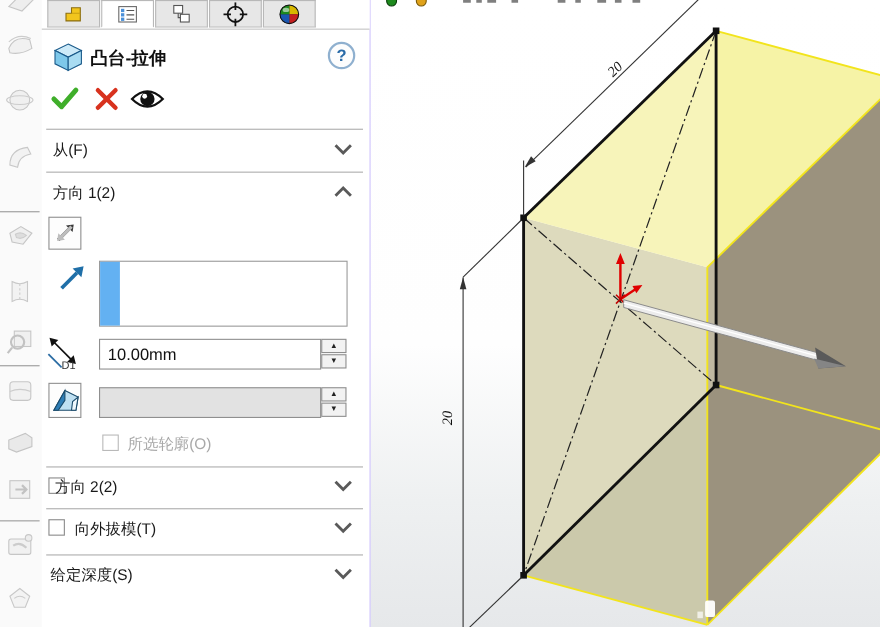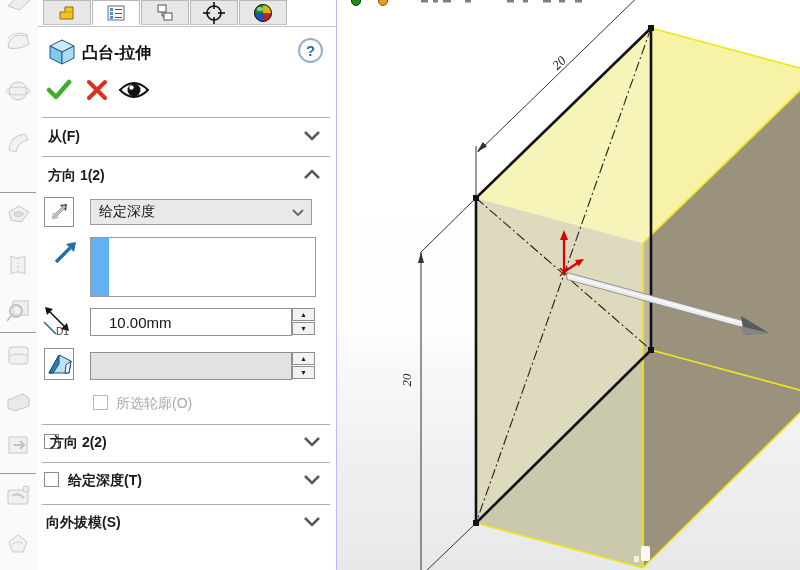--- a/index.html
+++ b/index.html
@@ -15,34 +15,34 @@
   
   .panel{position:absolute;left:38px;top:0;width:298px;height:570px;background:#ffffff;
          border-right:1px solid #c4b5fd;}
   .tabbar{position:absolute;left:0;top:0;width:298px;height:26px;background:#ffffff;
           border-bottom:1px solid #c3c3c3;}
   .tab{position:absolute;top:0;width:48px;height:25px;background:#e7e7e7;
        border:1px solid #b8b8b8;border-bottom:1px solid #c3c3c3;box-sizing:border-box;
        display:flex;align-items:center;justify-content:center;}
   .tab.active{background:#ffffff;border-bottom:1px solid #ffffff;}
   .sep{position:absolute;left:4px;width:288px;height:0;border-top:1px solid #adadad;}
-  .hdr{position:absolute;font-size:14px;font-weight:bold;color:#1a1a1a;}
+  .hdr{position:absolute;font-size:14px;font-weight:normal;color:#1a1a1a;}
   .chev{position:absolute;}
   .title-text{position:absolute;font-size:16px;font-weight:bold;color:#111;}
   .help-btn{position:absolute;width:25px;height:25px;border:2px solid #8fb0cf;border-radius:50%;
             color:#2a6ba8;font-weight:bold;font-size:15px;text-align:center;line-height:22px;
             box-sizing:border-box;background:#fdfdfd;}
   .combo{position:absolute;height:26px;background:#e9e9e9;border:1px solid #9a9a9a;
          box-sizing:border-box;font-size:14px;color:#111;display:flex;align-items:center;
          padding-left:8px;}
   .combo .cchev{position:absolute;right:6px;top:8px;}
   .sq-btn{position:absolute;background:#fdfdfd;border:1px solid #8f8f8f;box-sizing:border-box;
           display:flex;align-items:center;justify-content:center;}
   .field{position:absolute;background:#ffffff;border:1px solid #8f8f8f;box-sizing:border-box;
-         font-size:15px;color:#111;display:flex;align-items:center;padding-left:18px;}
+         font-size:15px;color:#111;display:flex;align-items:center;padding-left:7px;}
   .field.disabled{background:#e2e2e2;}
   .spin{position:absolute;width:23px;height:28px;}
   .spin .sb{position:absolute;left:0;width:23px;height:13px;background:#f2f2f2;
             border:1px solid #8f8f8f;box-sizing:border-box;font-size:7px;color:#222;
             text-align:center;line-height:11px;}
   .selbox{position:absolute;background:#ffffff;border:1px solid #9a9a9a;box-sizing:border-box;}
   .selstrip{position:absolute;left:0;top:0;width:18px;height:100%;background:#63b1f2;}
   .cb{position:absolute;width:15px;height:15px;background:#fff;border:1px solid #8a8a8a;
       box-sizing:border-box;}
   .cb.gray{border-color:#b9b9b9;}
@@ -217,26 +217,20 @@
     </svg>
 
   <div class="sq-btn" style="left:6px;top:197px;width:30px;height:30px">
     <svg width="24" height="24">
       <line x1="6" y1="18" x2="17" y2="7" stroke="#3a3a3a" stroke-width="3"></line>
       <polygon points="20,4 19,11 13,5" fill="#3a3a3a"></polygon>
       <line x1="18" y1="6" x2="8" y2="16" stroke="#bdbdbd" stroke-width="3"></line>
       <polygon points="5,19 6,12 12,18" fill="#bdbdbd"></polygon>
     </svg>
   </div>
-  <div class="combo" style="left:52px;top:199px;width:222px">
-    <span>给定深度</span>
-    <svg class="cchev" width="14" height="9">
-        <polyline points="2,2 7,7 12,2" fill="none" stroke="#666" stroke-width="1.8"></polyline>
-      </svg>
-  </div>
 
   <svg style="position:absolute;left:14px;top:240px" width="26" height="26">
     <line x1="4" y1="22" x2="18" y2="8" stroke="#1f6fa8" stroke-width="3.4"></line>
     <polygon points="24,2 22,12 14,4" fill="#1f6fa8"></polygon>
   </svg>
   <div class="selbox" style="left:52px;top:237px;width:226px;height:60px">
     <div class="selstrip"></div>
   </div>
 
   <svg style="position:absolute;left:4px;top:300px" width="34" height="36">
@@ -270,27 +264,27 @@
   <div class="sep" style="top:424px"></div>
 
   <div class="cb" style="left:6px;top:434px"></div>
   <div class="hdr" style="left:12px;top:434px">方向 2(2)</div>
   <svg class="chev" style="left:264px;top:436px" width="20" height="12">
       <polyline points="3,2 10,9 17,2" fill="none" stroke="#5a5a5a" stroke-width="2.6"></polyline>
     </svg>
   <div class="sep" style="top:462px"></div>
 
   <div class="cb" style="left:6px;top:472px"></div>
-  <div class="hdr" style="left:30px;top:472px">给定深度(T)</div>
+  <div class="hdr" style="left:30px;top:472px">向外拔模(T)</div>
   <svg class="chev" style="left:264px;top:474px" width="20" height="12">
       <polyline points="3,2 10,9 17,2" fill="none" stroke="#5a5a5a" stroke-width="2.6"></polyline>
     </svg>
   <div class="sep" style="top:504px"></div>
 
-  <div class="hdr" style="left:8px;top:514px">向外拔模(S)</div>
+  <div class="hdr" style="left:8px;top:514px">给定深度(S)</div>
   <svg class="chev" style="left:264px;top:516px" width="20" height="12">
       <polyline points="3,2 10,9 17,2" fill="none" stroke="#5a5a5a" stroke-width="2.6"></polyline>
     </svg>
 </div>
 
 <div class="viewport">
   <svg width="463" height="570" viewBox="0 0 463 570">
 
     <circle cx="19" cy="1" r="4.5" fill="#1e8a1e" stroke="#0a3a0a"></circle>
     <circle cx="46" cy="1" r="4.5" fill="#e0a21a" stroke="#7a5a08"></circle>

